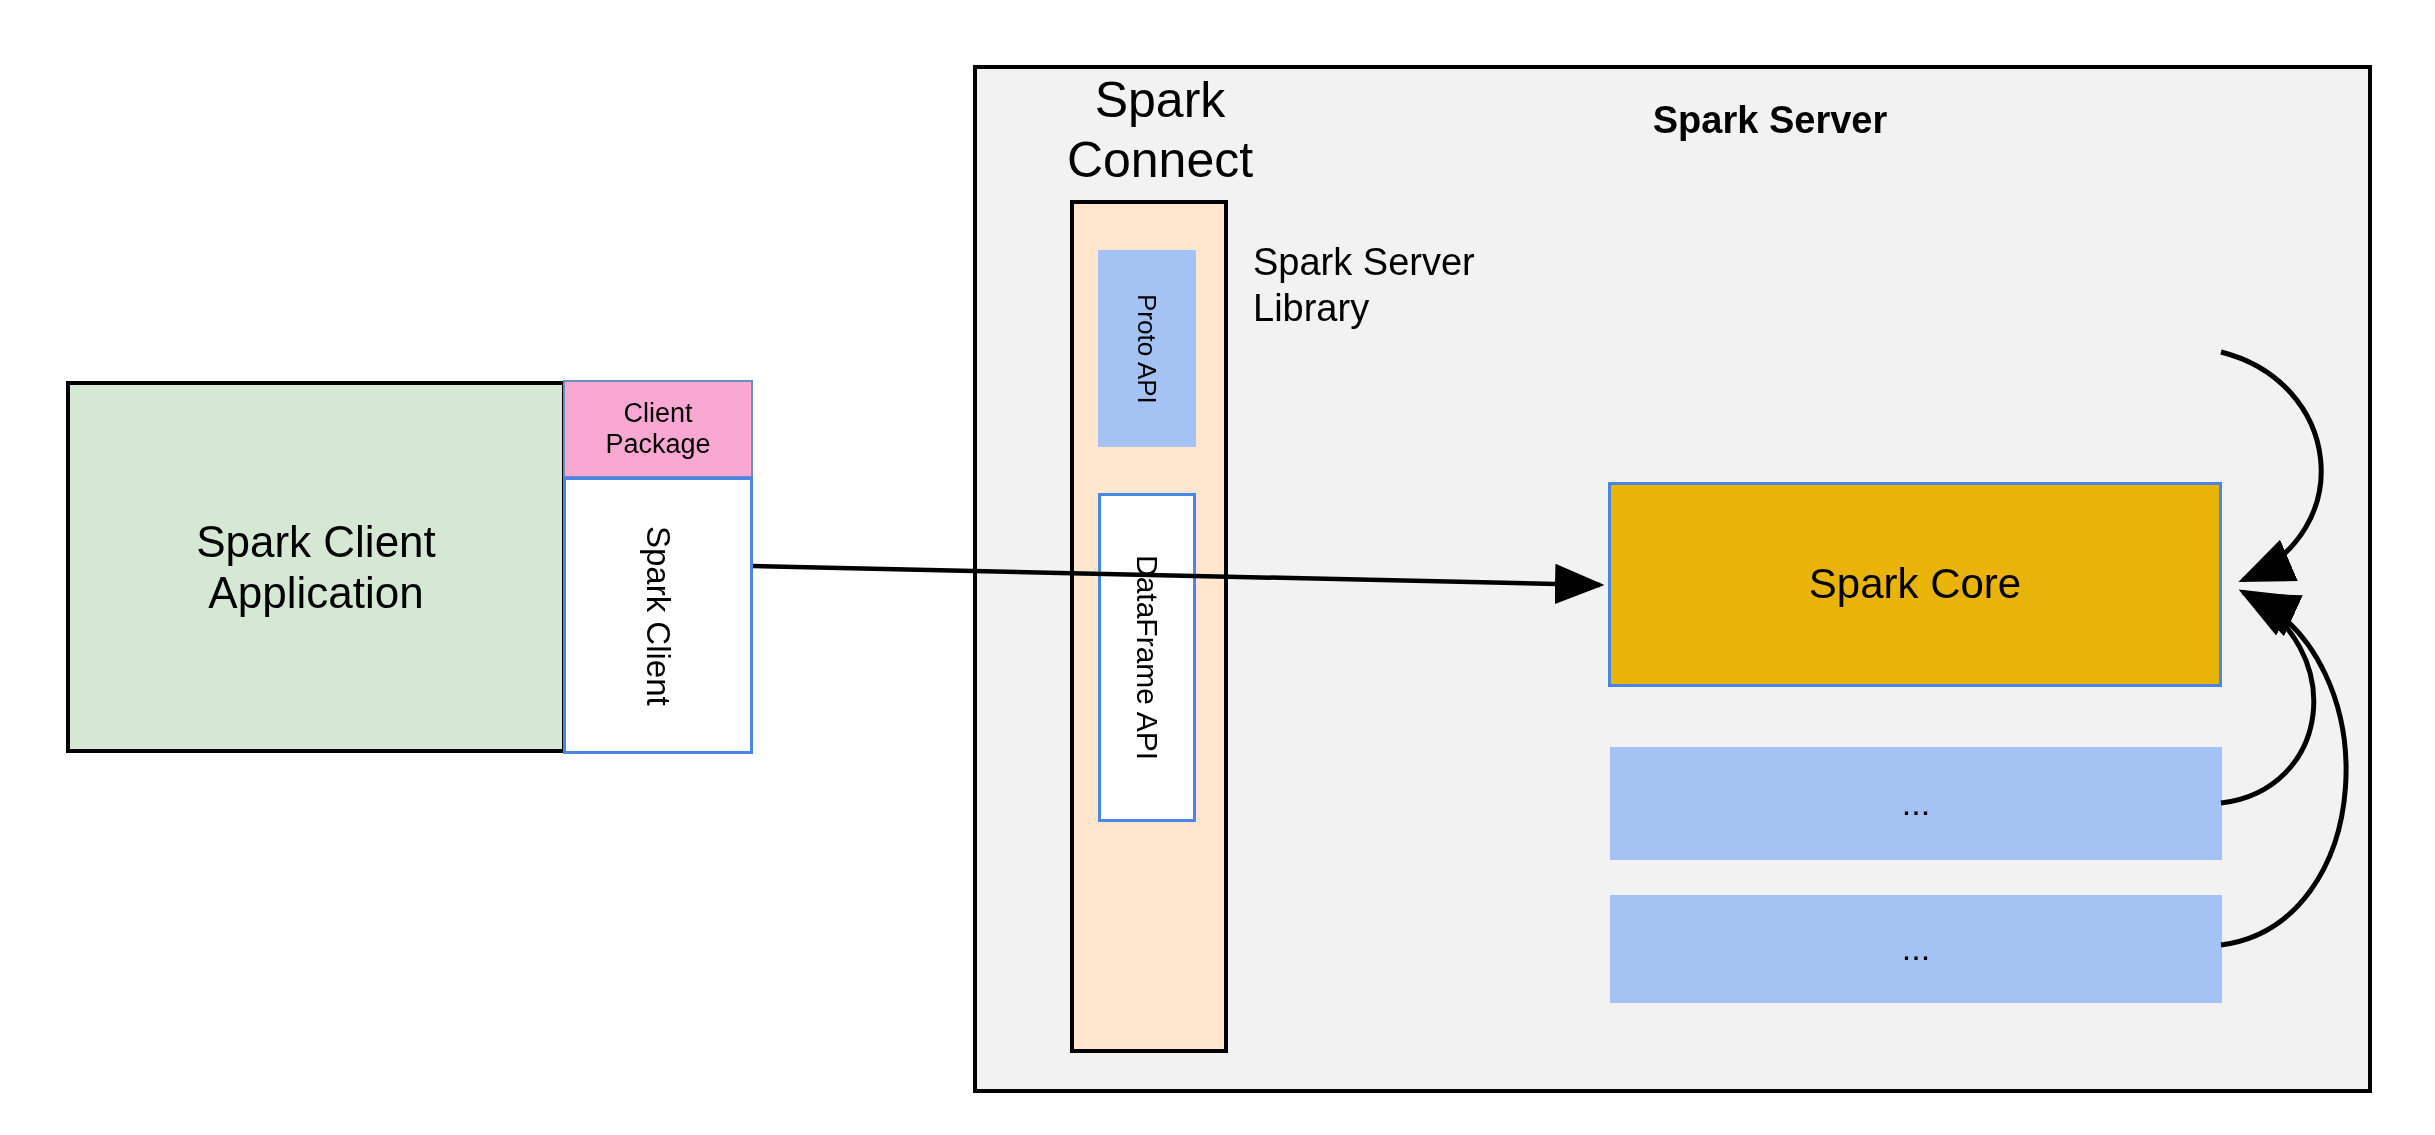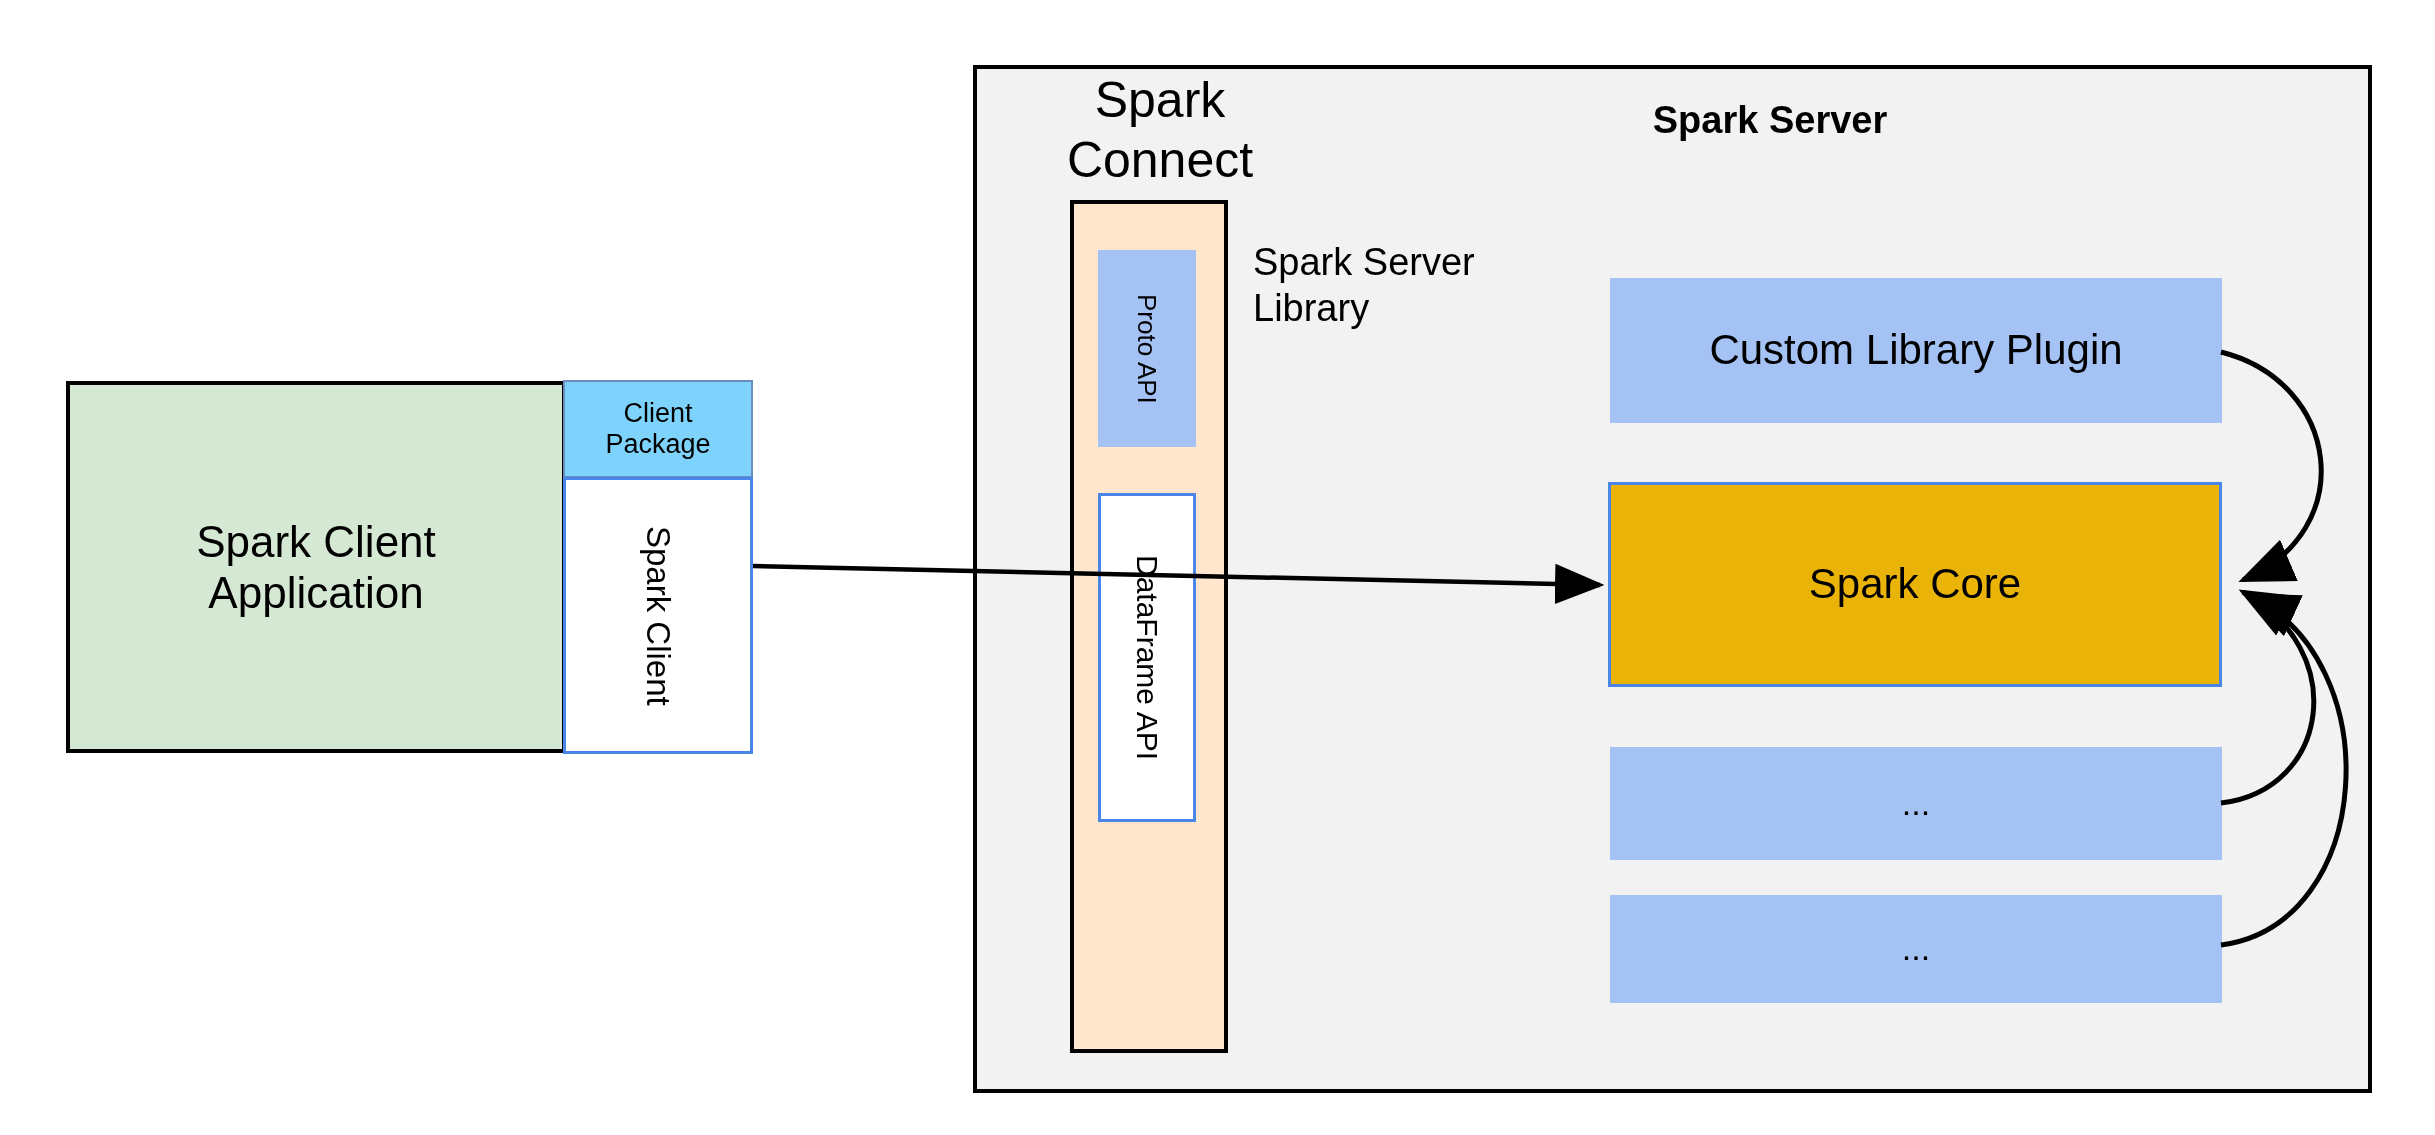--- a/index.html
+++ b/index.html
@@ -44,21 +44,21 @@
     height: 372px;
     background: #d5e8d4;
     border: 4px solid #000000;
     font-size: 44px;
   }
   #client-package-box {
     left: 563px;
     top: 380px;
     width: 190px;
     height: 98px;
-    background: #7dd3fc;
+    background: #f9a8d4;
     border: 2px solid #6c8ebf;
     font-size: 27px;
   }
   #spark-client-box {
     left: 563px;
     top: 477px;
     width: 190px;
     height: 277px;
     background: #ffffff;
     border: 3px solid #4a86e8;
@@ -208,23 +208,20 @@
     <span class="vert-cw">Proto API</span>
   </div>
 
   <div class="box" id="dataframe-api-box">
     <span class="vert-cw">DataFrame API</span>
   </div>
 
   <div class="label" id="spark-server-library-label">Spark Server
 Library</div>
 
-  <div class="box" id="custom-library-plugin-box">
-    <span>Custom Library Plugin</span>
-  </div>
 
   <div class="box" id="spark-core-box">
     <span>Spark Core</span>
   </div>
 
   <div class="box" id="ellipsis-box-1">
     <span>...</span>
   </div>
   <div class="box" id="ellipsis-box-2">
     <span>...</span>

